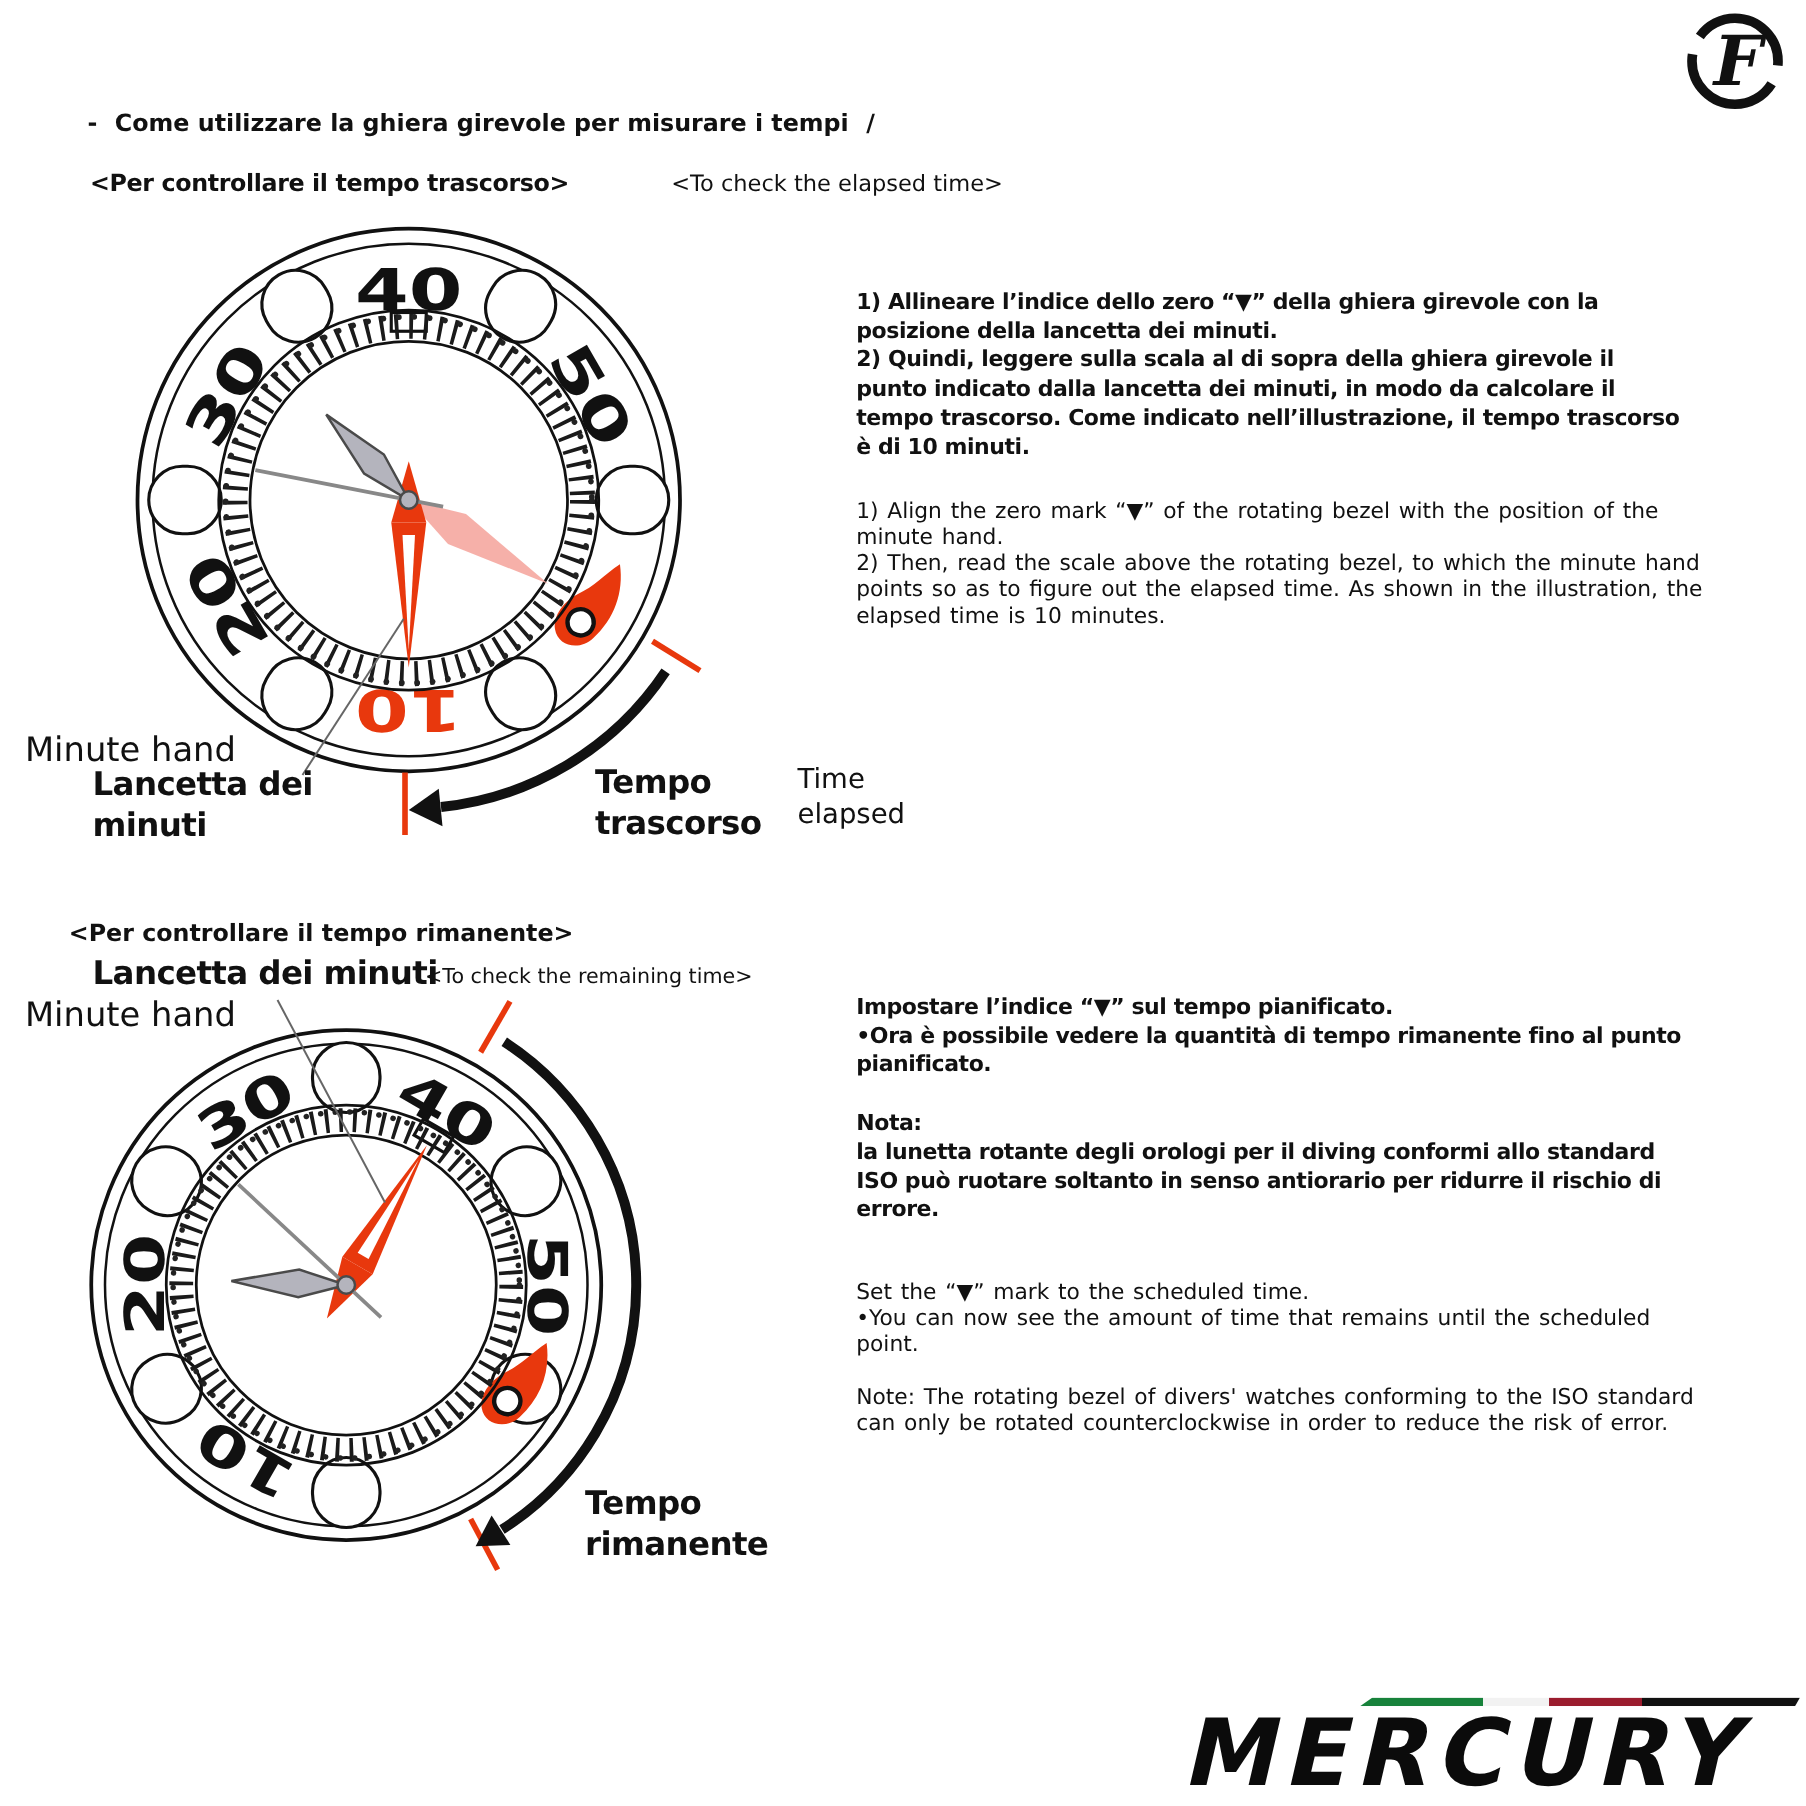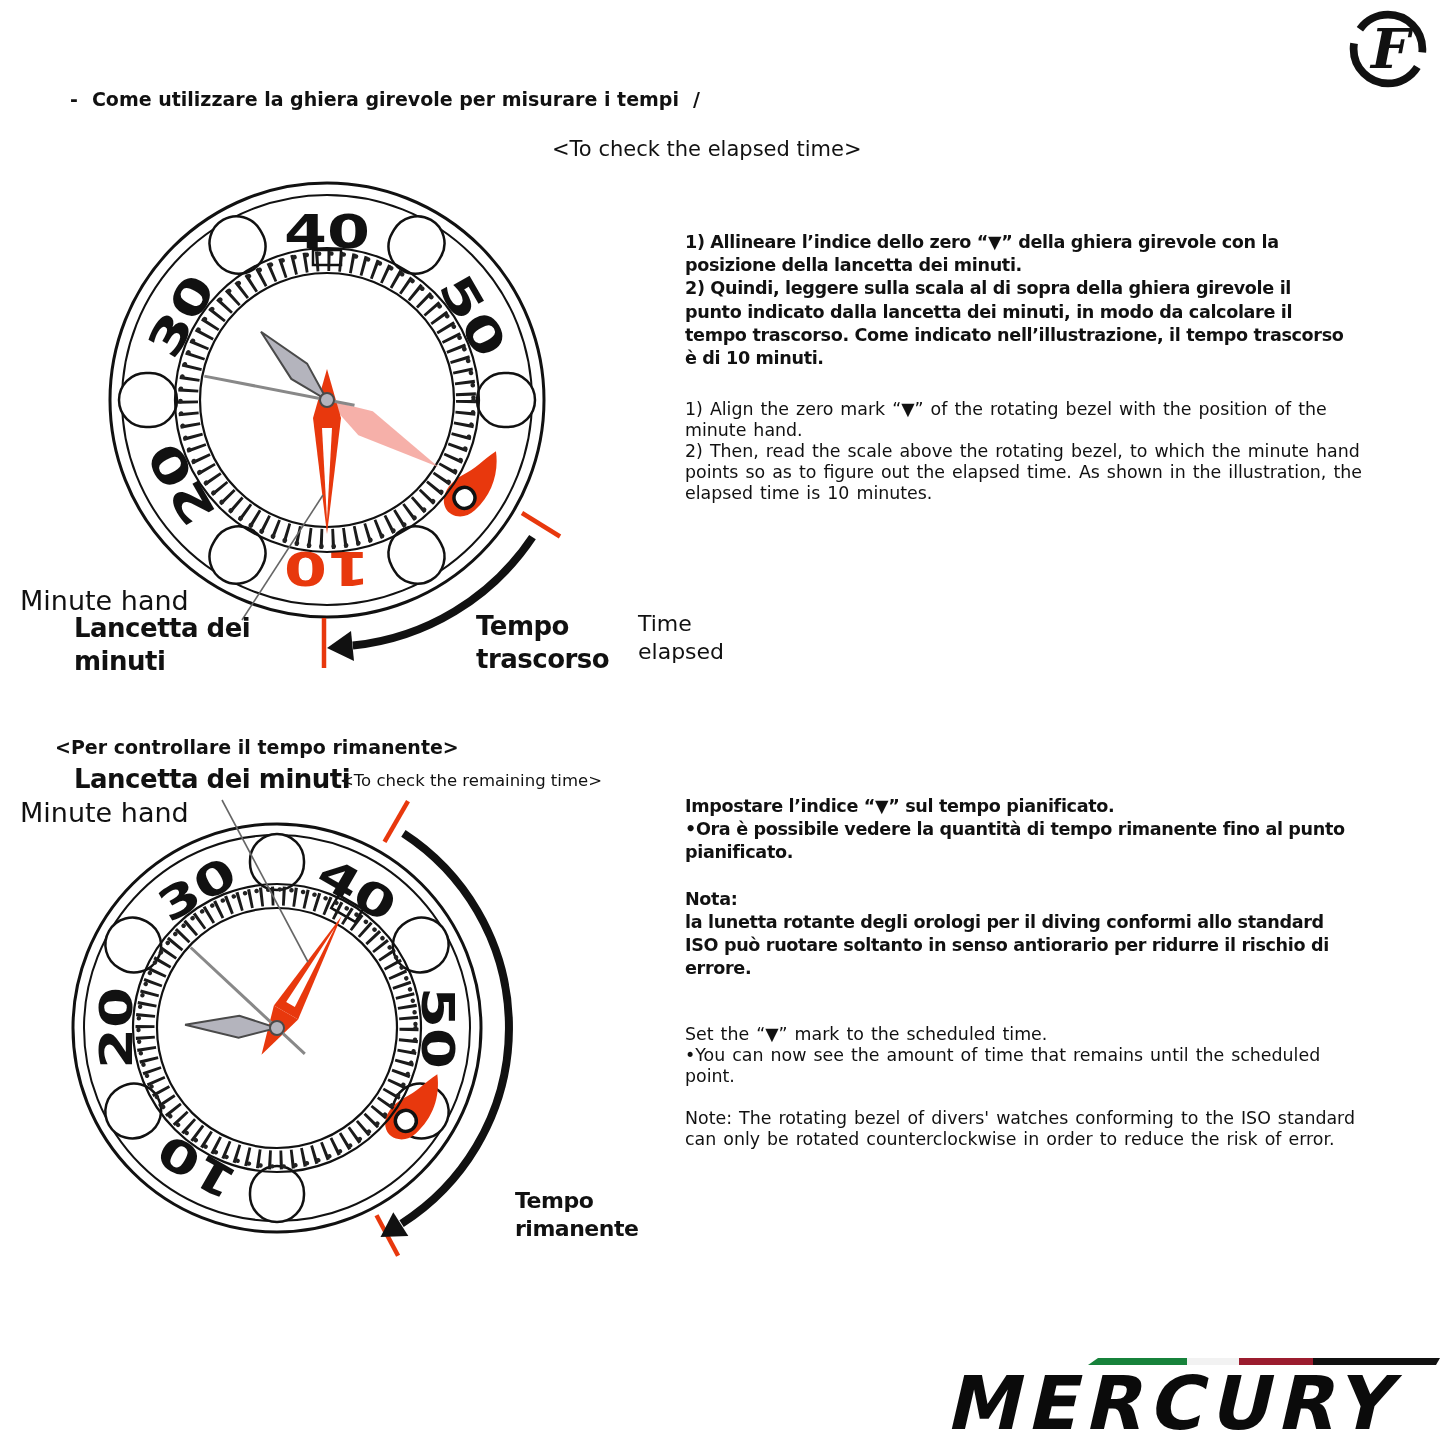--- a/index.html
+++ b/index.html
@@ -5,35 +5,35 @@
   html,body{margin:0;padding:0;background:#fff;}
   #page{position:relative;width:1445px;height:1445px;background:#fff;overflow:hidden;
         font-family:"DejaVu Sans","Liberation Sans",sans-serif;color:#111;}
   .abs{position:absolute;}
   .pre{white-space:pre-line;}
   .b{font-weight:bold;}
   
   #title-row{left:70px;top:88px;display:flex;gap:14px;font-size:19px;align-items:baseline;}
   #title-row .dash{font-weight:bold;}
   #s1-head-it{left:72px;top:136px;font-size:19px;font-weight:bold;letter-spacing:-0.3px;}
-  #s1-head-en{left:552px;top:137px;font-size:21px;}
+  #s1-head-en{left:537px;top:137px;font-size:18px;}
   
   .col-it{left:685px;width:758px;font-weight:bold;font-size:17.6px;line-height:23.2px;letter-spacing:-0.35px;}
   .col-en{left:685px;width:758px;font-size:17.4px;line-height:21px;word-spacing:1.5px;}
   
   .lbl{line-height:1.28;}
   #w1-mh-en{left:20px;top:584px;font-size:27px;}
   #w1-mh-it{left:74px;top:612px;font-size:26px;font-weight:bold;width:180px;letter-spacing:-0.5px;}
   #w1-el-it{left:476px;top:610px;font-size:26px;font-weight:bold;width:152px;letter-spacing:-0.5px;}
   #w1-el-en{left:638px;top:610px;font-size:22px;width:128px;}
   #s2-head-it{left:55px;top:736px;font-size:19px;font-weight:bold;}
   #s2-head-en{left:340px;top:737px;font-size:16.5px;margin-top:34px;}
   #w2-mh-it{left:74px;top:763px;font-size:26px;font-weight:bold;letter-spacing:-0.5px;}
   #w2-mh-en{left:20px;top:796px;font-size:27px;}
-  #w2-rem-it{left:468px;top:1187px;font-size:22px;font-weight:bold;width:165px;letter-spacing:-0.5px;margin-left:47px;}
+  #w2-rem-it{left:468px;top:1187px;font-size:26px;font-weight:bold;width:165px;letter-spacing:-0.5px;}
   #w2-rem-en{left:468px;top:1266px;font-size:27px;width:175px;}
   
   #mercury{left:945px;top:1348px;width:500px;height:92px;}
   #mercury .stripe{position:absolute;left:143px;top:10px;width:352px;height:7px;
      background:linear-gradient(90deg,#17823b 0 28%,#f2f2f2 28% 43%,#9b1c2e 43% 64%,#111 64% 100%);
      clip-path:polygon(10px 0,100% 0,calc(100% - 4px) 100%,0 100%);}
   #mercury .word{position:absolute;left:6px;top:12px;font-size:74px;font-weight:bold;
      letter-spacing:7px;transform:skewX(-13deg);color:#0b0b0b;}
   svg text.num{font-family:"DejaVu Sans",sans-serif;font-weight:bold;font-size:46px;}
   svg text.num2{font-family:"DejaVu Sans",sans-serif;font-weight:bold;font-size:44px;}
@@ -47,20 +47,21 @@
     <circle cx="50" cy="50" r="40" fill="none" stroke="#111" stroke-width="9" stroke-dasharray="110 18" stroke-dashoffset="-22"></circle>
     <text x="53" y="72" text-anchor="middle" font-family="DejaVu Serif, serif" font-style="italic" font-weight="bold" font-size="64" fill="#111">F</text>
   </svg>
 
   <div class="abs" id="title-row">
     <span class="dash">-</span>
     <span class="b">Come utilizzare la ghiera girevole per misurare i tempi</span>
     <span class="b">/</span>
   </div>
 
+  <div class="abs" id="s1-head-it">&lt;Per controllare il tempo trascorso&gt;</div>
   <div class="abs" id="s1-head-en">&lt;To check the elapsed time&gt;</div>
 
   <div class="abs col-it pre" style="top:231px">1) Allineare l’indice dello zero “▼” della ghiera girevole con la
 posizione della lancetta dei minuti.
 2) Quindi, leggere sulla scala al di sopra della ghiera girevole il
 punto indicato dalla lancetta dei minuti, in modo da calcolare il
 tempo trascorso. Come indicato nell’illustrazione, il tempo trascorso
 è di 10 minuti.</div>
   <div class="abs col-en pre" style="top:399px">1) Align the zero mark “▼” of the rotating bezel with the position of the
 minute hand.

